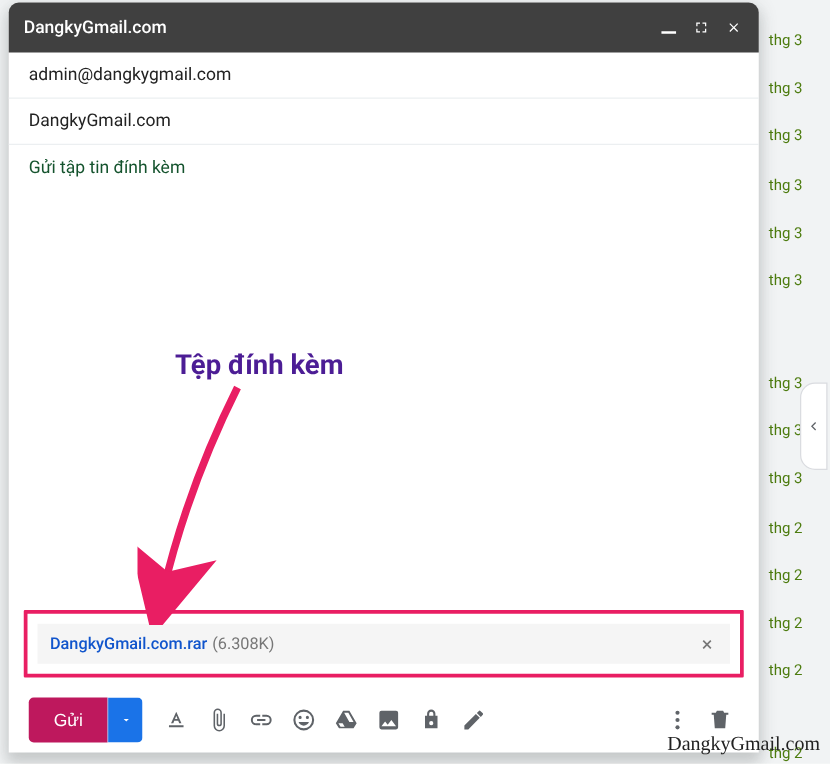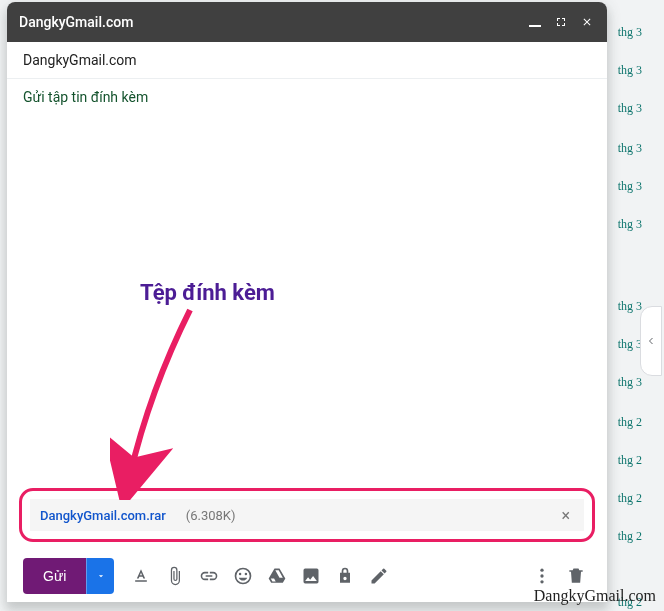--- a/index.html
+++ b/index.html
@@ -8,21 +8,21 @@
   background: #f1f3f4;
   width: 664px;
   height: 611px;
   position: relative;
   overflow: hidden;
 }
 .bg-rows { position: absolute; left: 0; top: 0; width: 664px; height: 611px; }
 .bg-row {
   position: absolute; right: 0; width: 100px; height: 28px;
   display: flex; align-items: center; justify-content: flex-end;
-  font-size: 12px; color: #0f766e; padding-right: 22px; font-family: Liberation Serif, serif;
+  font-size: 12px; color: #4d7c0f; padding-right: 22px;
 }
 .compose {
   position: absolute;
   left: 7px; top: 2px;
   width: 600px; height: 600px;
   background: #fff;
   border-radius: 8px 8px 0 0;
   box-shadow: 0 8px 10px 1px rgba(60,64,67,.15), 0 3px 14px 2px rgba(60,64,67,.12);
   display: flex; flex-direction: column;
 }
@@ -41,43 +41,43 @@
 .field {
   padding: 10px 16px;
   font-size: 14px;
   color: #222;
   border-bottom: 1px solid #eceff1;
 }
 .body-area { flex: 1; padding: 10px 16px; font-size: 14px; color: #14532d; position: relative; }
 .attach-box {
   margin: 0 12px 8px 12px;
   border: 3px solid #e91e63;
-  border-radius: 14px;
+  border-radius: 1px;
   padding: 8px;
 }
 .attach-row {
   background: #f5f5f5;
   height: 32px;
   display: flex; align-items: center;
   padding: 0 10px;
   font-size: 13px;
 }
 .attach-name { color: #1155cc; font-weight: 500; }
-.attach-size { color: #777; margin-left: 20px; text-align: center; }
+.attach-size { color: #777; margin-left: 4px; text-align: center; }
 .attach-spacer { flex: 1; }
 .attach-x { color: #777; font-size: 16px; cursor: pointer; padding: 0 4px; }
 .toolbar {
   height: 52px;
   display: flex; align-items: center;
   padding: 0 16px;
   gap: 4px;
 }
 .send-wrap { display: flex; margin-right: 8px; }
 .send-btn {
-  background: #701a75; color: #fff;
+  background: #be185d; color: #fff;
   border: none; height: 36px;
   padding: 0 20px;
   font-size: 14px; font-weight: 500;
   border-radius: 4px 0 0 4px;
   cursor: pointer;
 }
 .send-dd {
   background: #1a73e8; color: #fff;
   border: none; border-left: 1px solid rgba(255,255,255,.3);
   width: 28px; height: 36px;
@@ -155,20 +155,21 @@
           </svg>
         </span>
       <span class="hdr-icon">
           <svg width="12" height="12" viewBox="0 0 24 24" fill="#fff">
             <path d="M19 6.4L17.6 5 12 10.6 6.4 5 5 6.4 10.6 12 5 17.6 6.4 19 12 13.4 17.6 19 19 17.6 13.4 12z"></path>
           </svg>
         </span>
     </div>
   </div>
 
+  <div class="field">admin@dangkygmail.com</div>
   <div class="field">DangkyGmail.com</div>
 
   <div class="body-area">
     <span>Gửi tập tin đính kèm</span>
   </div>
 
   <div class="attach-box">
     <div class="attach-row">
       <span class="attach-name">DangkyGmail.com.rar</span>
       <span class="attach-size">(6.308K)</span>

